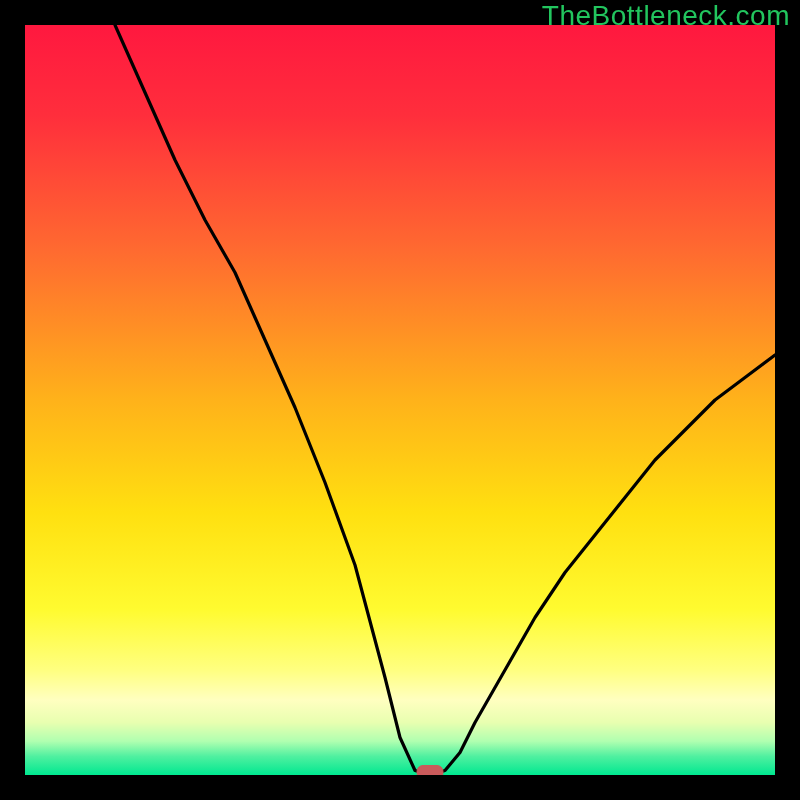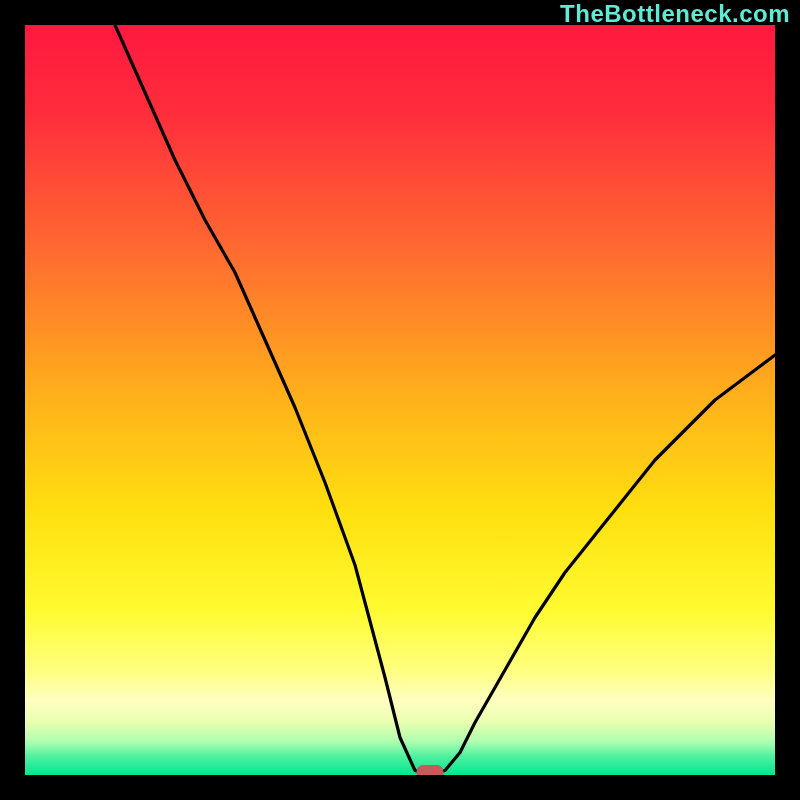--- a/index.html
+++ b/index.html
@@ -13,23 +13,23 @@
   .outer {
     position: relative;
     width: 800px;
     height: 800px;
     background: #000;
   }
   .watermark {
     position: absolute;
     top: 0px;
     right: 10px;
-    color: #5eead4;
-    font-size: 24px;
-    font-weight: bold;
+    color: #22c55e;
+    font-size: 28px;
+    font-weight: normal;
     letter-spacing: 0.5px;
     z-index: 30;
   }
   .plot {
     position: absolute;
     left: 25px;
     top: 25px;
     width: 750px;
     height: 750px;
     overflow: hidden;

